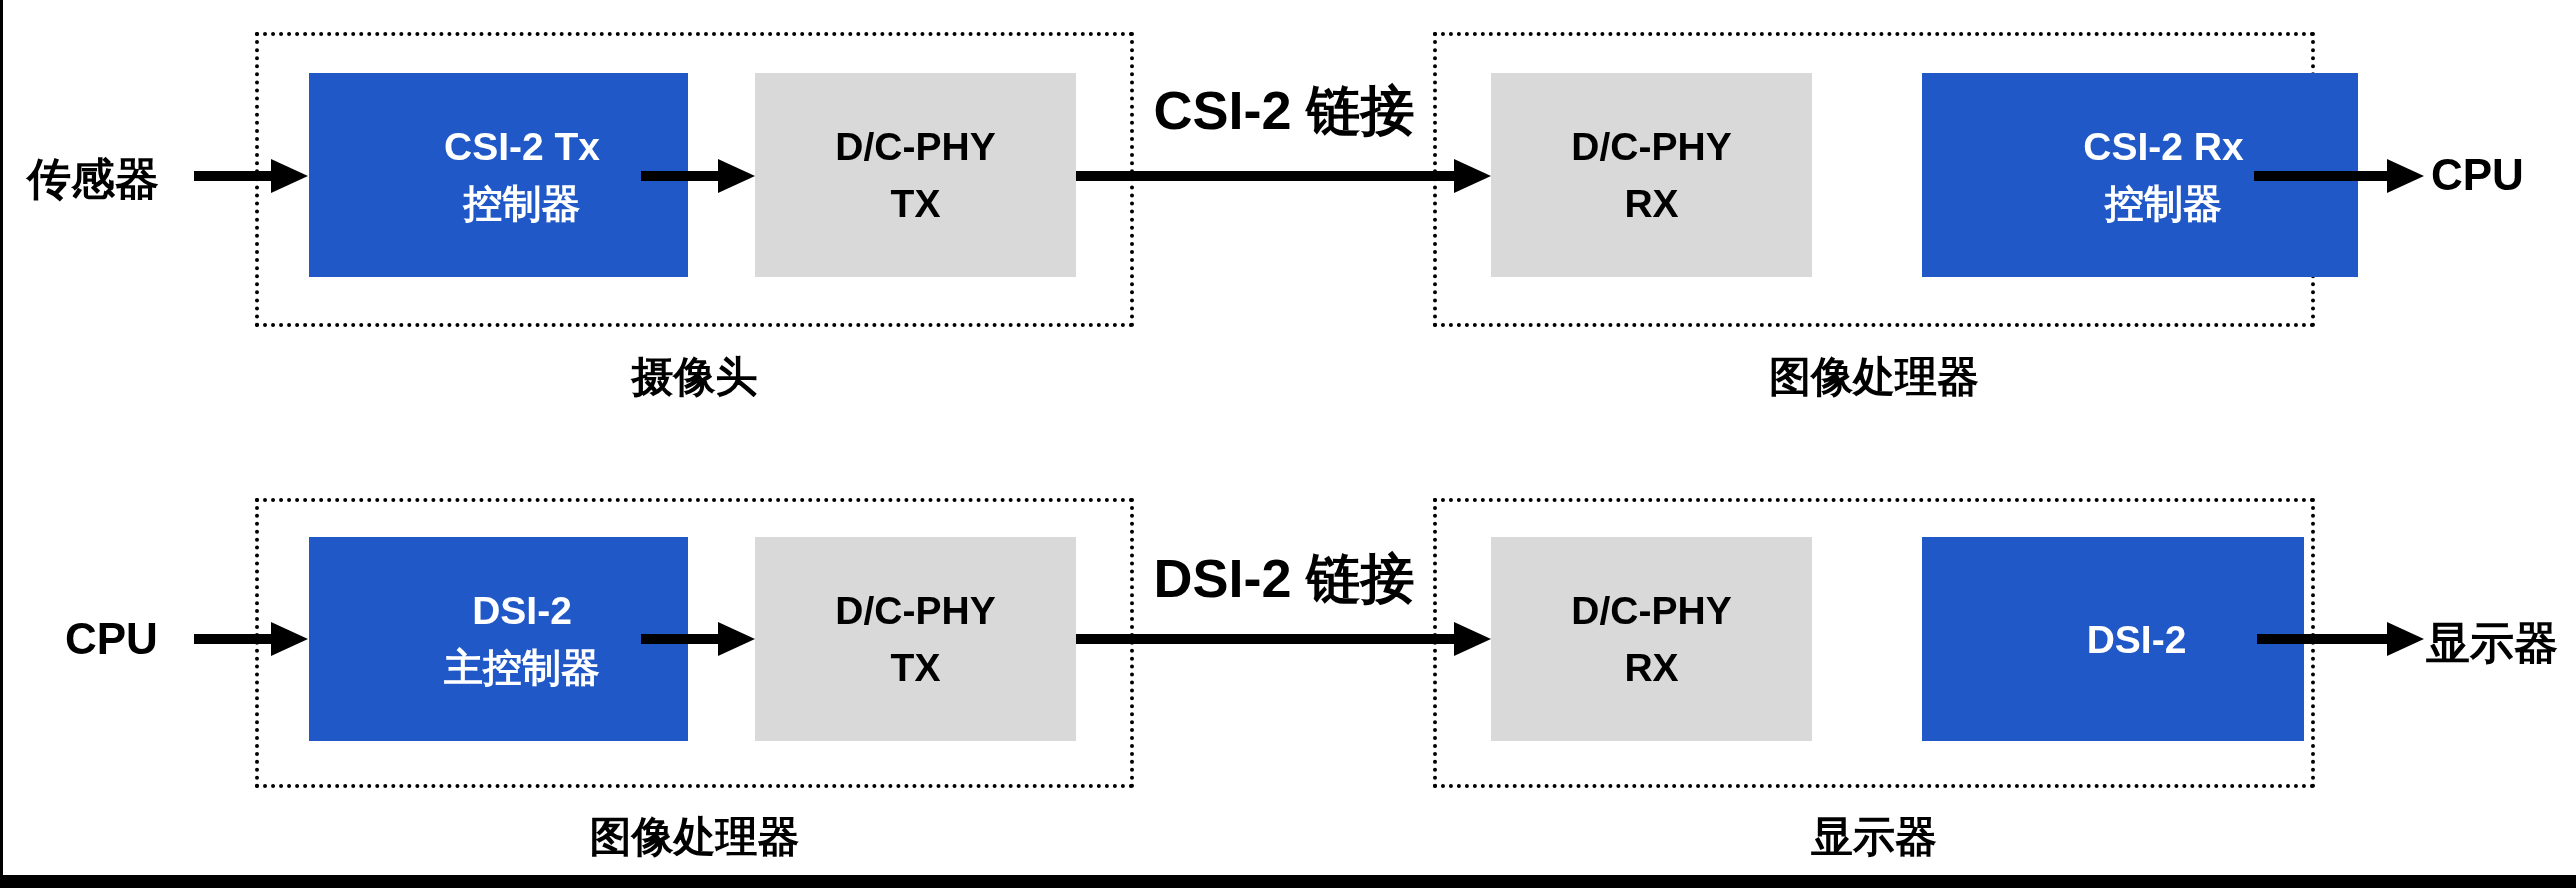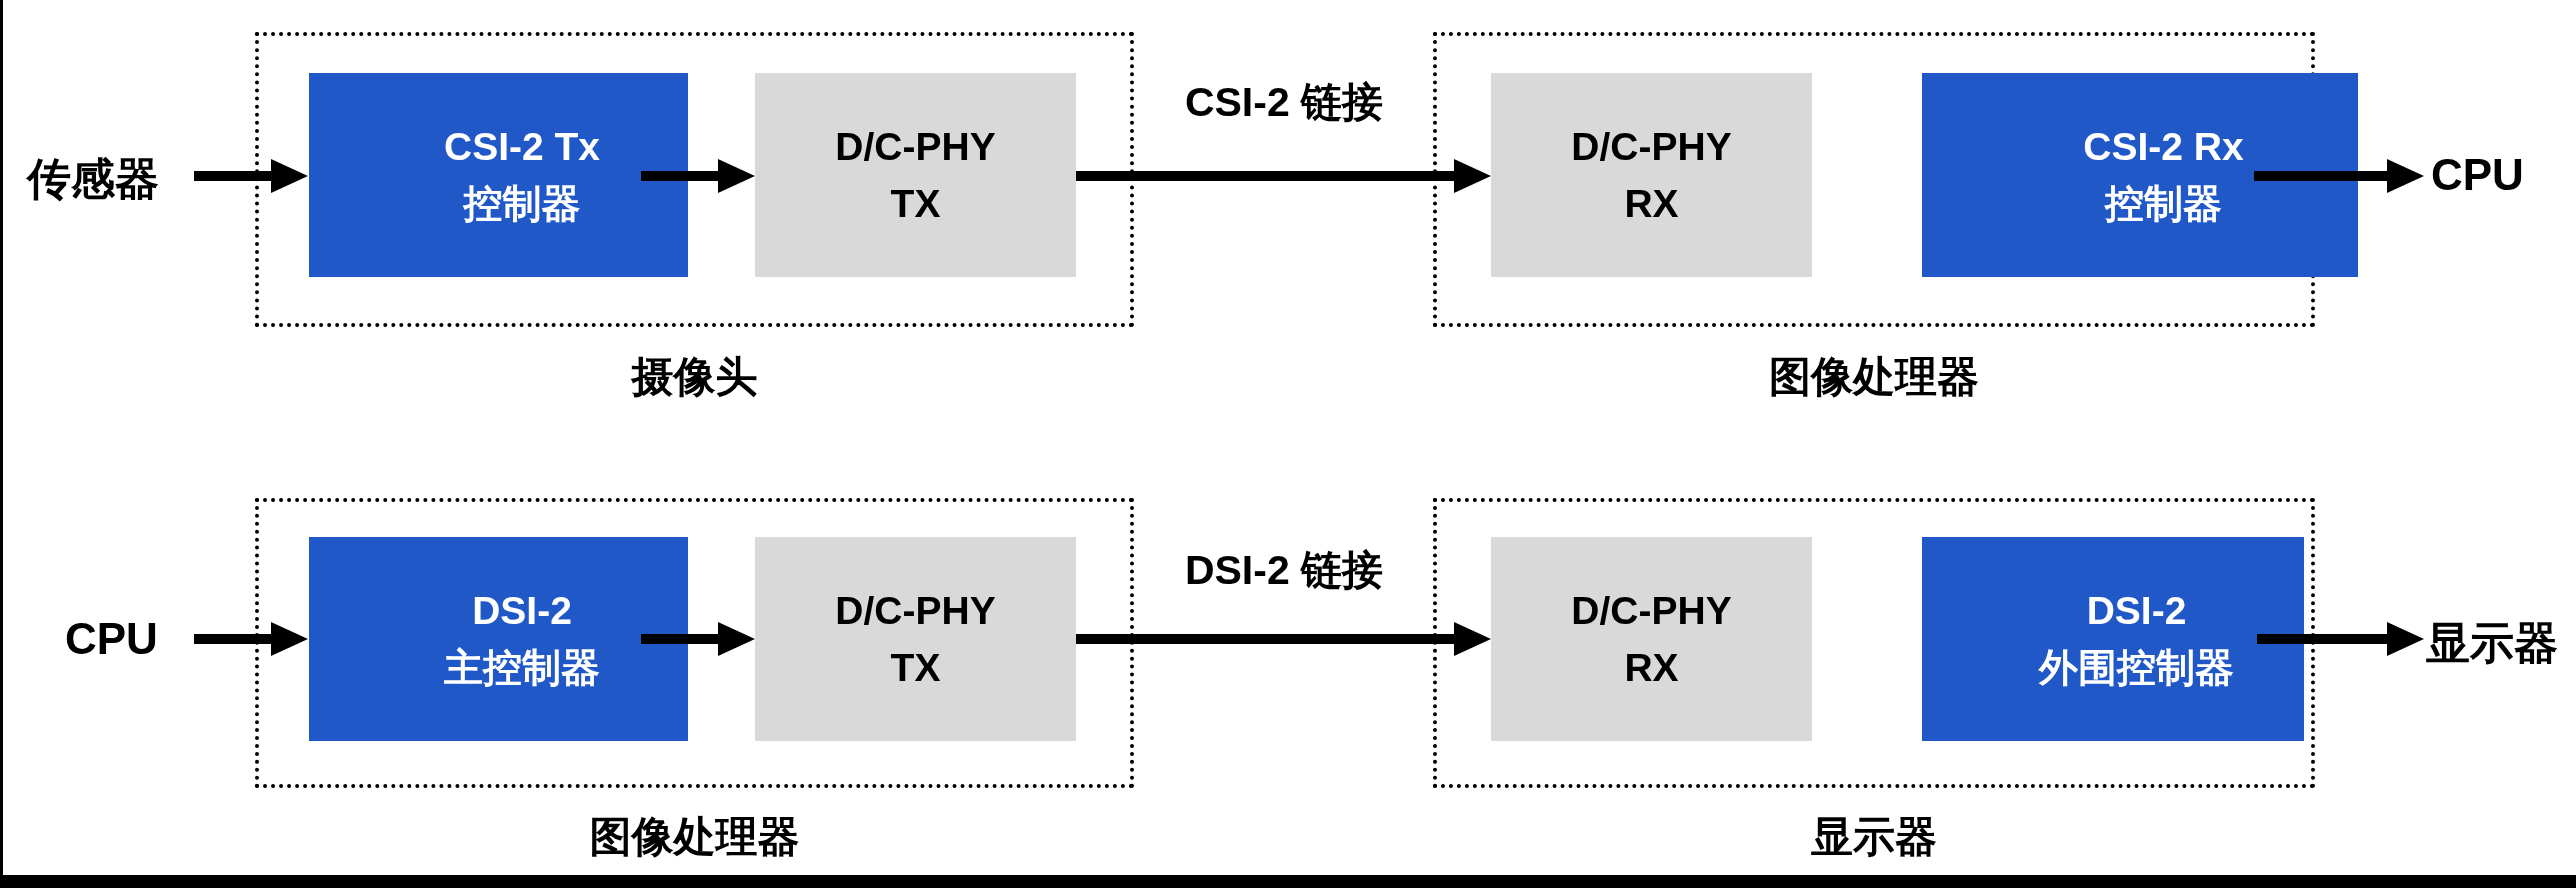--- a/index.html
+++ b/index.html
@@ -23,21 +23,21 @@
   .frame{position:absolute;background:var(--frame-black);}
   .side-label{position:absolute;font-size:44px;font-weight:700;white-space:nowrap;color:var(--text-black);}
   .block{
     position:absolute;display:flex;flex-direction:column;
     justify-content:center;align-items:center;text-align:center;
     font-weight:700;font-size:39px;line-height:57px;white-space:nowrap;
   }
   .block.blue{background:var(--block-blue);color:var(--text-on-blue);padding-left:47px;}
   .block.gray{background:var(--block-gray);color:var(--text-black);}
   .dashed-group{position:absolute;border:4.8px dotted var(--frame-black);box-sizing:border-box;background:transparent;}
-  .link-label{position:absolute;font-size:41px;font-weight:700;text-align:center;white-space:nowrap;color:var(--text-black);}
+  .link-label{position:absolute;font-size:54px;font-weight:700;text-align:center;white-space:nowrap;color:var(--text-black);}
   .group-caption{position:absolute;font-size:42px;font-weight:700;text-align:center;color:var(--text-black);}
   .arrow{position:absolute;height:34px;}
   .arrow .shaft{position:absolute;left:0;right:33px;top:12.2px;height:9.5px;background:var(--frame-black);}
   .arrow .head{
     position:absolute;right:0;top:0;width:0;height:0;
     border-top:17px solid transparent;border-bottom:17px solid transparent;
     border-left:37px solid var(--frame-black);
   }
 </style>
 </head>
@@ -114,21 +114,20 @@
 
   <div class="link-label" style="left:1129px;top:543px;width:310px;">DSI-2 链接</div>
 
   <div class="block gray" style="left:1491px;top:537px;width:321px;height:204px;">
     <span>D/C-PHY</span>
     <span>RX</span>
   </div>
 
   <div class="block blue" style="left:1922px;top:537px;width:335px;height:204px;">
     <span>DSI-2</span>
-    <span>外围控制器</span>
   </div>
 
   <div class="side-label" style="left:2426px;top:614px;">显示器</div>
 
   <div class="group-caption" style="left:255px;top:809px;width:879px;">图像处理器</div>
   <div class="group-caption" style="left:1433px;top:809px;width:882px;">显示器</div>
 
   <div class="arrow" style="left:194px;top:622px;width:114px;">
     <div class="shaft"></div>
     <div class="head"></div>

